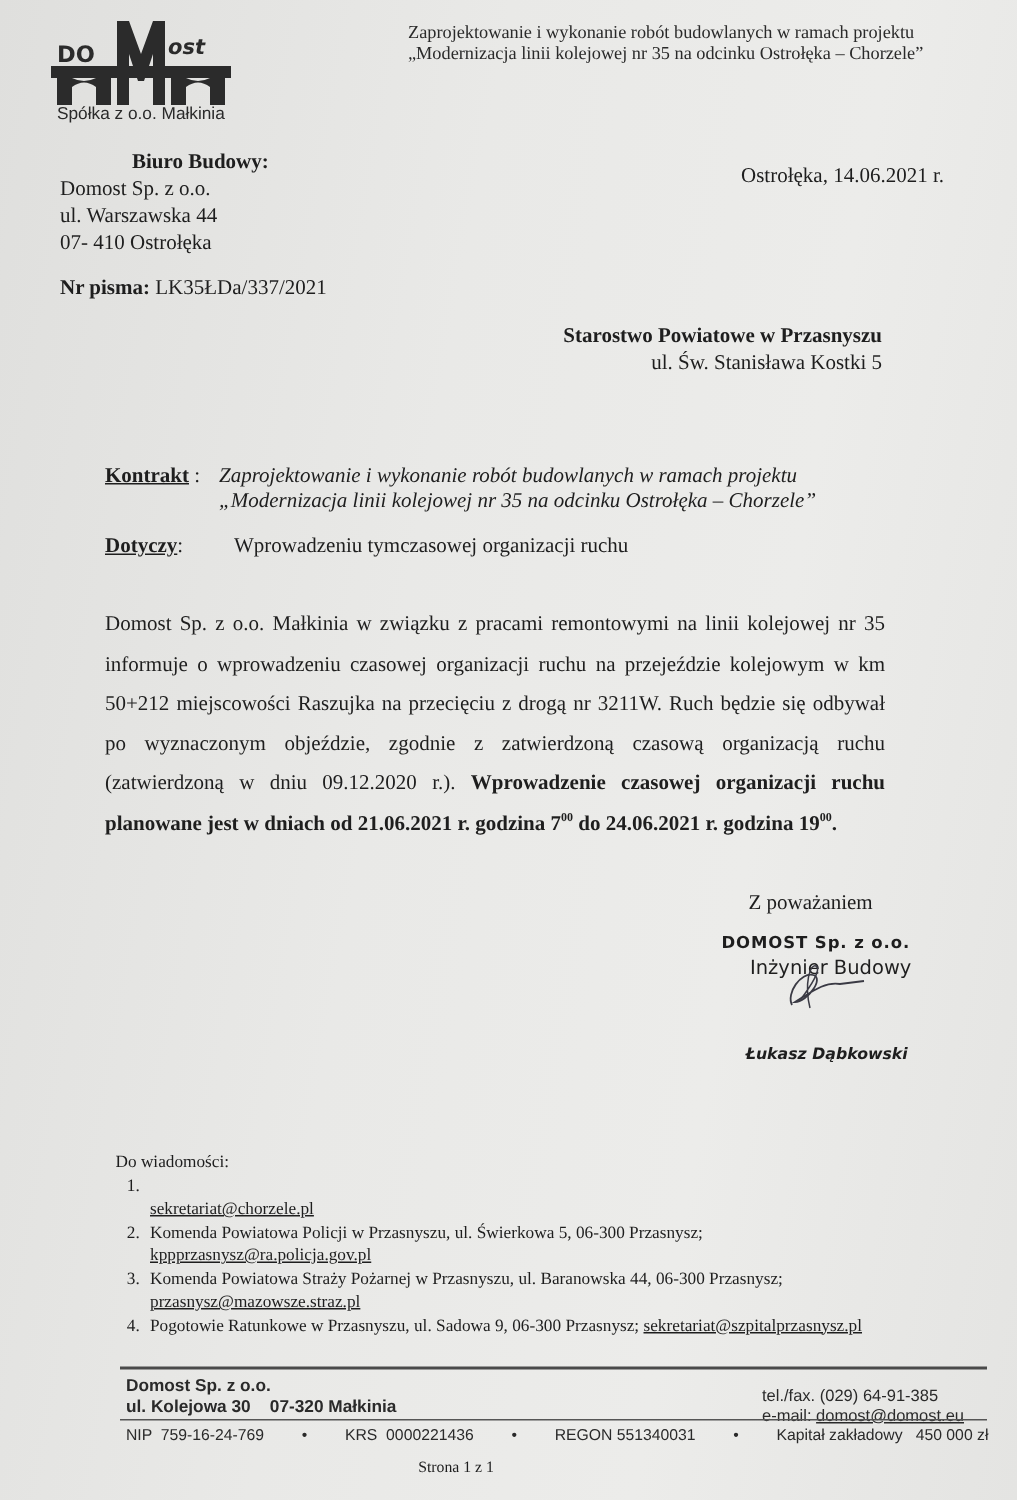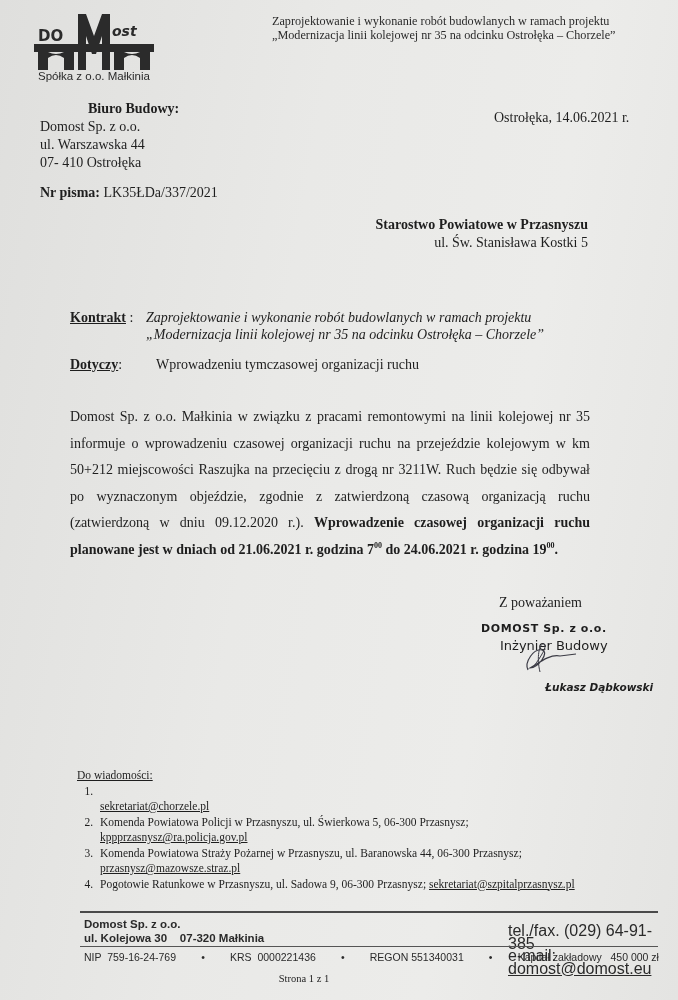--- a/index.html
+++ b/index.html
@@ -24,31 +24,31 @@
   .lbl { font-weight:bold; text-decoration:underline; }
   .k-lbl { left:70px; top:310px; }
   .k-val { left:146px; top:309px; font-style:italic; line-height:17px; font-size:14px; }
   .d-lbl { left:70px; top:357px; }
   .d-val { left:156px; top:357px; font-size:14px; }
   .body-text { left:70px; top:404px; width:520px; font-size:14px; line-height:26.5px; text-align:justify; }
   .body-text .bold { font-weight:bold; }
   .greet { left:499px; top:595px; font-size:14px; }
   .sig-company { left:481px; top:622px; font-family:"DejaVu Sans", sans-serif; font-weight:bold; font-size:11px; letter-spacing:0.6px; }
   .sig-role { left:500px; top:638px; font-family:"DejaVu Sans", sans-serif; font-size:13px; }
-  .sig-name { left:497px; top:681px; font-family:"DejaVu Sans", sans-serif; font-style:italic; font-weight:bold; font-size:10.5px;margin-left:48px; }
+  .sig-name { left:497px; top:697px; font-family:"DejaVu Sans", sans-serif; font-style:italic; font-weight:bold; font-size:10.5px; }
   .sig-scribble { left:520px; top:642px; width:60px; height:34px; }
   .dist { left:77px; top:768px; font-size:11.5px; line-height:15.5px; width:540px; }
-  .dist .title { text-decoration:underline; }
+  .dist .title { }
   .dist ol { margin:0; padding-left:19px; }
   .dist li { padding-left:4px; }
   .dist .mail { text-decoration:underline; }
   .footer-line-top { left:80px; top:911px; width:578px; height:2px; background:#4a4a4a; }
   .footer-line-mid { left:80px; top:946px; width:578px; height:1px; background:#555; }
   .f-company { left:84px; top:917px; font-family:"Liberation Sans", sans-serif; font-weight:bold; font-size:11.5px; line-height:14px; color:#2a2a2a; }
-  .f-contact { left:508px; top:925px; font-family:"Liberation Sans", sans-serif; font-size:16px; line-height:12.5px; color:#2a2a2a; }
+  .f-contact { left:508px; top:925px; font-family:"Liberation Sans", sans-serif; font-size:11px; line-height:12.5px; color:#2a2a2a; }
   .f-contact .mail { text-decoration:underline; }
   .f-reg { left:84px; top:951px; width:575px; font-family:"Liberation Sans", sans-serif; font-size:10.5px; color:#2a2a2a; display:flex; justify-content:space-between; }
   .f-reg .dot { padding:0 4px; }
   .f-page { left:0; top:973px; width:608px; text-align:center; font-size:10.5px; }
   sup { font-size:8px; vertical-align:super; line-height:0; }
 </style>
 </head>
 <body>
 
 <div class="abs logo">

